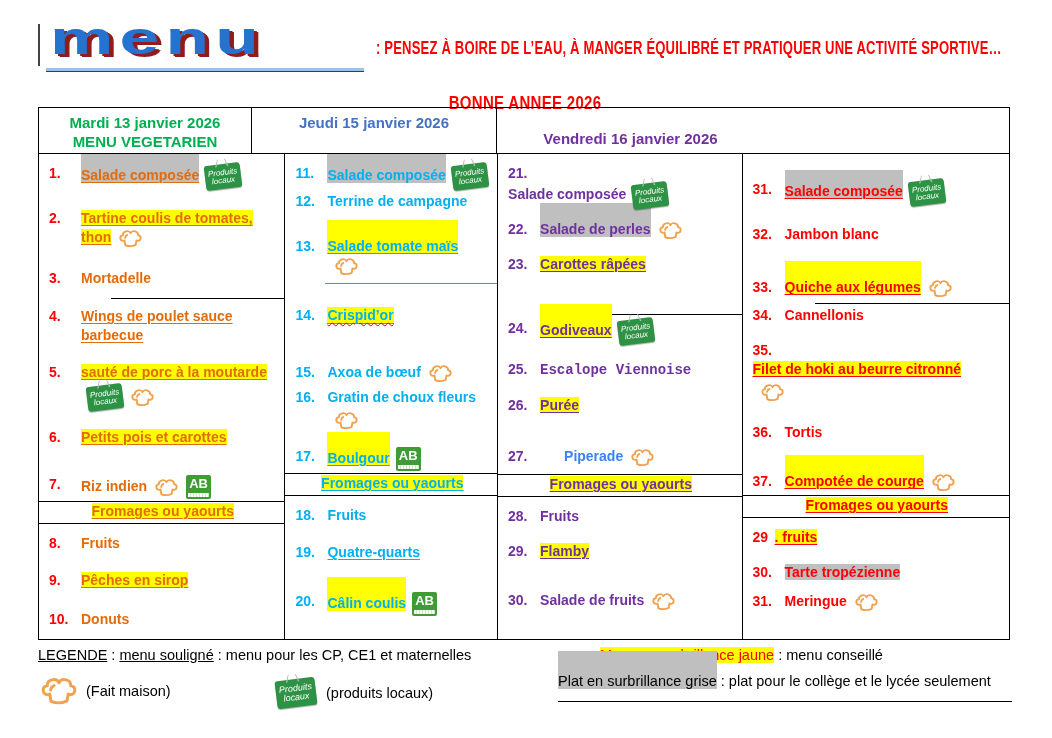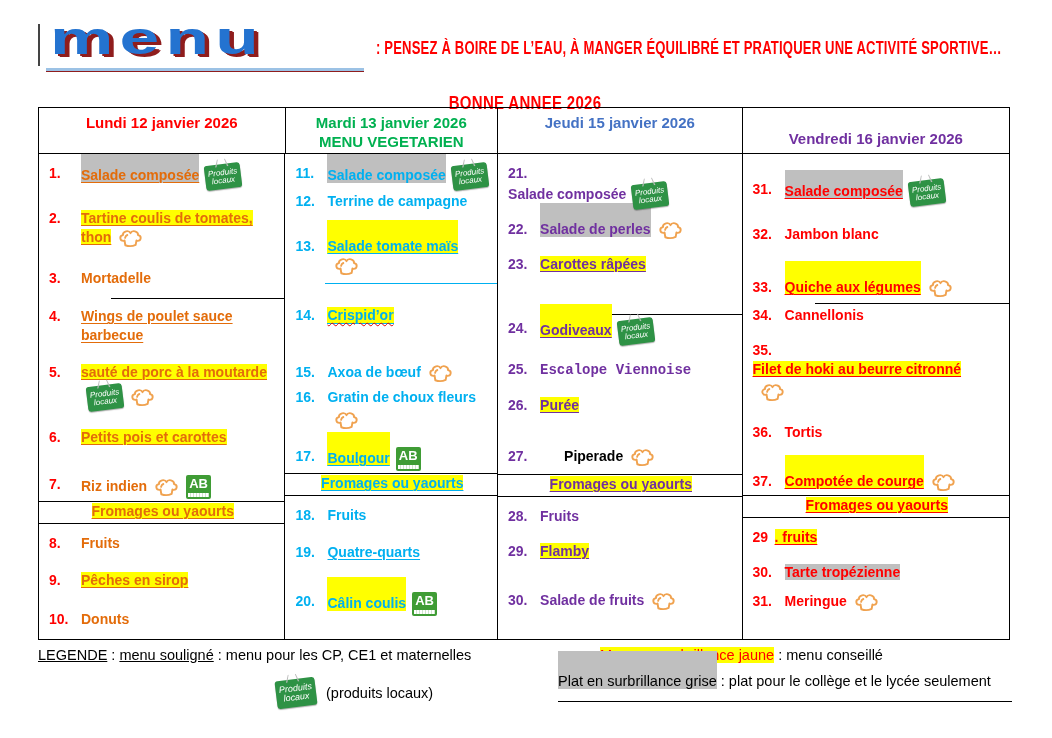--- a/index.html
+++ b/index.html
@@ -88,23 +88,20 @@
   <div id="hdr">
     <div id="hdr-bar"></div>
     <div id="logo">menu</div>
     <div id="logo-underline"></div>
     <div id="tagline">: PENSEZ À  BOIRE DE L’EAU, À MANGER ÉQUILIBRÉ ET PRATIQUER UNE ACTIVITÉ SPORTIVE…</div>
     <div id="greeting">BONNE ANNEE 2026</div>
   </div>
 
   <div id="menu-table">
     <div id="thead">
-      <div class="hcell w1" style="color: rgb(255, 0, 0);">
-          <div>Lundi 12 janvier 2026</div>
-        </div>
       <div class="hcell w2" style="color: rgb(0, 176, 80);">
           <div>Mardi 13 janvier 2026</div>
           <div>MENU VEGETARIEN</div>
         </div>
       <div class="hcell w3" style="color: rgb(68, 114, 196);">
           <div>Jeudi 15 janvier 2026</div>
         </div>
       <div class="hcell w4" style="color: rgb(112, 48, 160);">
           <div>Vendredi 16 janvier 2026</div>
         </div>
@@ -280,21 +277,21 @@
           <div class="item" style="margin-bottom: 16px;">
             <span class="num" style="color: rgb(112, 48, 160);">25.</span>
             <div class="ibody"><span class="txt" style="color: rgb(112, 48, 160); font-family: Liberation Mono, monospace;">Escalope Viennoise</span></div>
           </div>
           <div class="item" style="margin-bottom: 32px;">
             <span class="num" style="color: rgb(112, 48, 160);">26.</span>
             <div class="ibody"><span class="txt hl-y u" style="color: rgb(112, 48, 160);">Purée</span></div>
           </div>
           <div class="item" style="margin-bottom: 6px;">
             <span class="num" style="color: rgb(112, 48, 160);">27.</span>
-            <div class="ibody"><span class="txt" style="color: #000000; padding-left: 24px;">Piperade</span><span class="icon-chef"><svg viewBox="0 0 34 26">
+            <div class="ibody"><span class="txt" style="color: #3b82f6; padding-left: 24px;">Piperade</span><span class="icon-chef"><svg viewBox="0 0 34 26">
                   <g fill="none" stroke="#F0A24F" stroke-width="2.4" stroke-linecap="round" stroke-linejoin="round">
                     <path d="M8 16 C3.5 16 2.5 9.5 7.5 8.8 C7 3.5 15 2 17 6.3 C19 2 27 3.5 26.5 8.8 C31.5 9.5 30.5 16 26 16"></path>
                     <path d="M9.5 15.5 L10.5 21.5 C14.5 23 20 22.7 23.5 21 L24.5 15.5"></path>
                     <path d="M13 8.6 C11.4 9.2 10.4 10.6 10.2 12.2"></path>
                   </g>
                 </svg></span></div>
           </div>
           <div class="hr full" style="margin-bottom: 0px;"></div>
           <div class="sub"><span class="hl-y u" style="color: rgb(112, 48, 160);">Fromages ou yaourts</span></div>
           <div class="hr full" style="margin-bottom: 10px;"></div>
@@ -389,20 +386,30 @@
                   </g>
                 </svg></span></div>
           </div>
         </div>
     </div>
   </div>
 
   <div id="legend" class="legend">
     <div id="leg-row1-left"><span class="u-plain">LEGENDE</span><span> :  </span><span class="u-plain">menu souligné</span><span> : menu pour les CP, CE1 et maternelles</span></div>
     <div id="leg-row1-right"><span class="leg-jaune">Menu en surbrillance jaune</span><span> : menu conseillé</span></div>
+    <div id="leg-chef">
+        <span class="icon-chef" style="margin-left:0"><svg viewBox="0 0 34 26">
+            <g fill="none" stroke="#F0A24F" stroke-width="2.4" stroke-linecap="round" stroke-linejoin="round">
+              <path d="M8 16 C3.5 16 2.5 9.5 7.5 8.8 C7 3.5 15 2 17 6.3 C19 2 27 3.5 26.5 8.8 C31.5 9.5 30.5 16 26 16"></path>
+              <path d="M9.5 15.5 L10.5 21.5 C14.5 23 20 22.7 23.5 21 L24.5 15.5"></path>
+              <path d="M13 8.6 C11.4 9.2 10.4 10.6 10.2 12.2"></path>
+            </g>
+          </svg></span>
+        <span>(Fait maison)</span>
+      </div>
     <div id="leg-local">
         <span class="icon-local" style="margin-left: 0px;">
           <i>Produits</i>
           <i>locaux</i>
         </span>
         <span>(produits locaux)</span>
       </div>
     <div id="leg-grise"><span class="leg-grise-hl">Plat en surbrillance grise</span><span> : plat pour le collège et le lycée seulement</span></div>
   </div>
 

